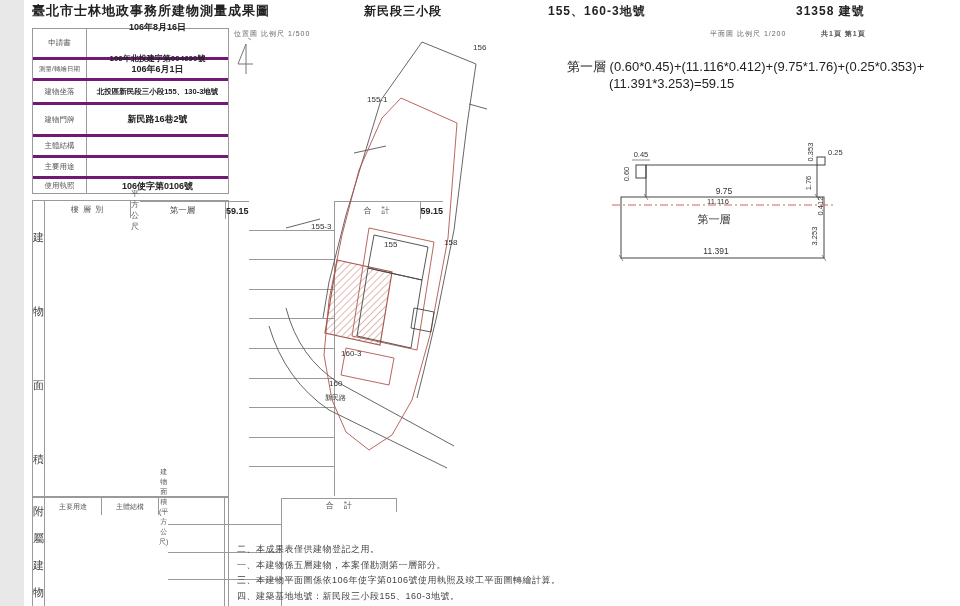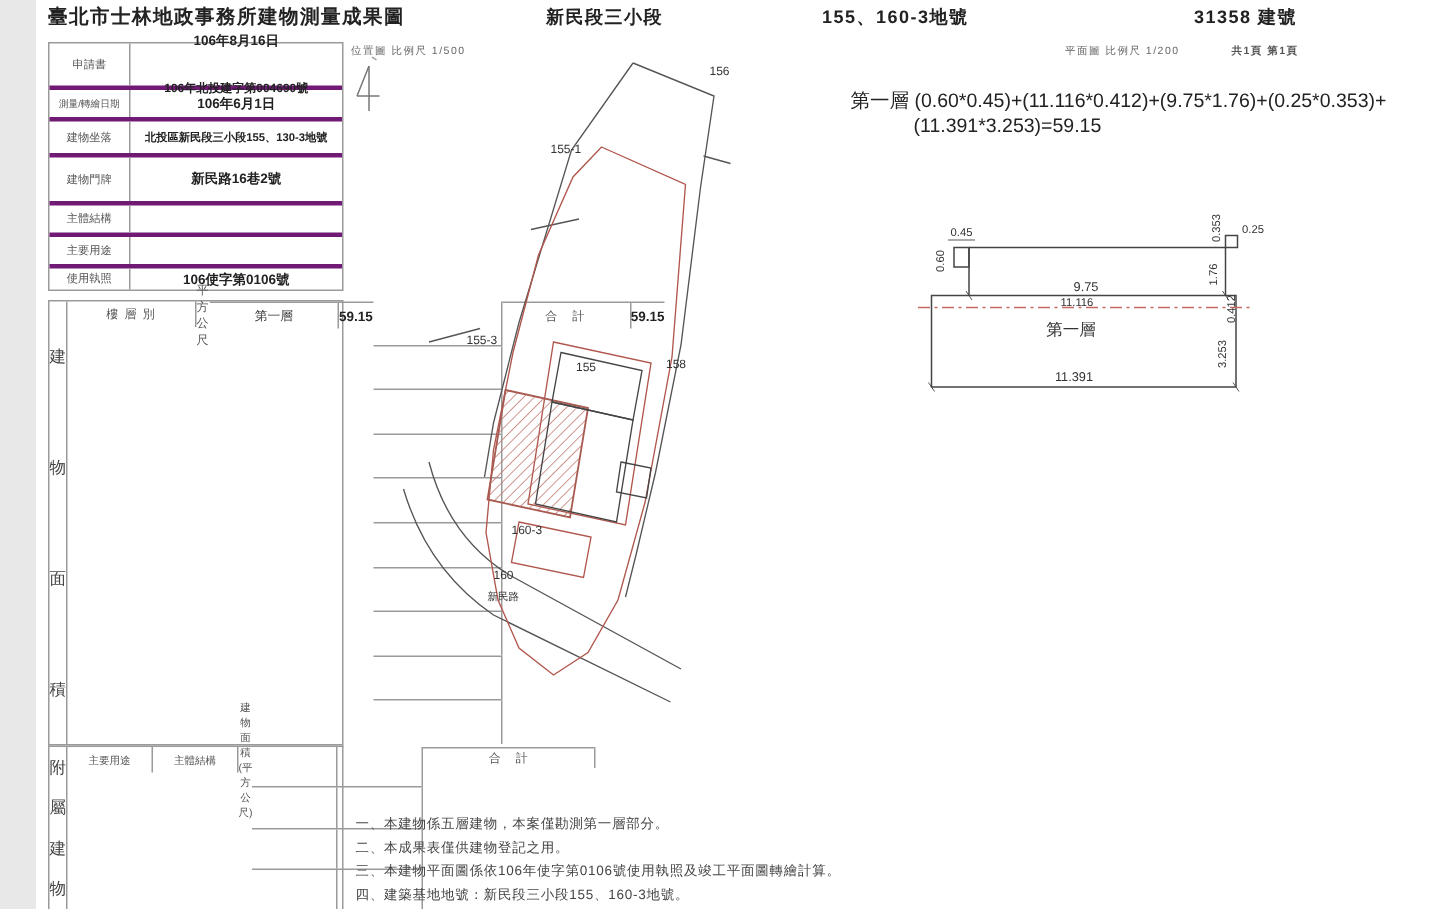--- a/index.html
+++ b/index.html
@@ -290,19 +290,19 @@
       <text x="114" y="64" text-anchor="middle">11.116</text>
       <text x="207" y="43" text-anchor="middle" transform="rotate(-90 207 43)">1.76</text>
       <text x="219" y="66" text-anchor="middle" transform="rotate(-90 219 66)">0.412</text>
       <text x="110" y="83" text-anchor="middle" font-size="11" fill="#555">第一層</text>
       <text x="213" y="96" text-anchor="middle" transform="rotate(-90 213 96)">3.253</text>
       <text x="112" y="114" text-anchor="middle" font-size="8.5">11.391</text>
     </g>
   </svg>
 
   <div class="abs notes">
+    <div>二、本成果表僅供建物登記之用。</div>
     <div>一、本建物係五層建物，本案僅勘測第一層部分。</div>
-    <div>二、本成果表僅供建物登記之用。</div>
     <div>三、本建物平面圖係依106年使字第0106號使用執照及竣工平面圖轉繪計算。</div>
     <div>四、建築基地地號：新民段三小段155、160-3地號。</div>
   </div>
 
 </div>
 
 </body></html>

